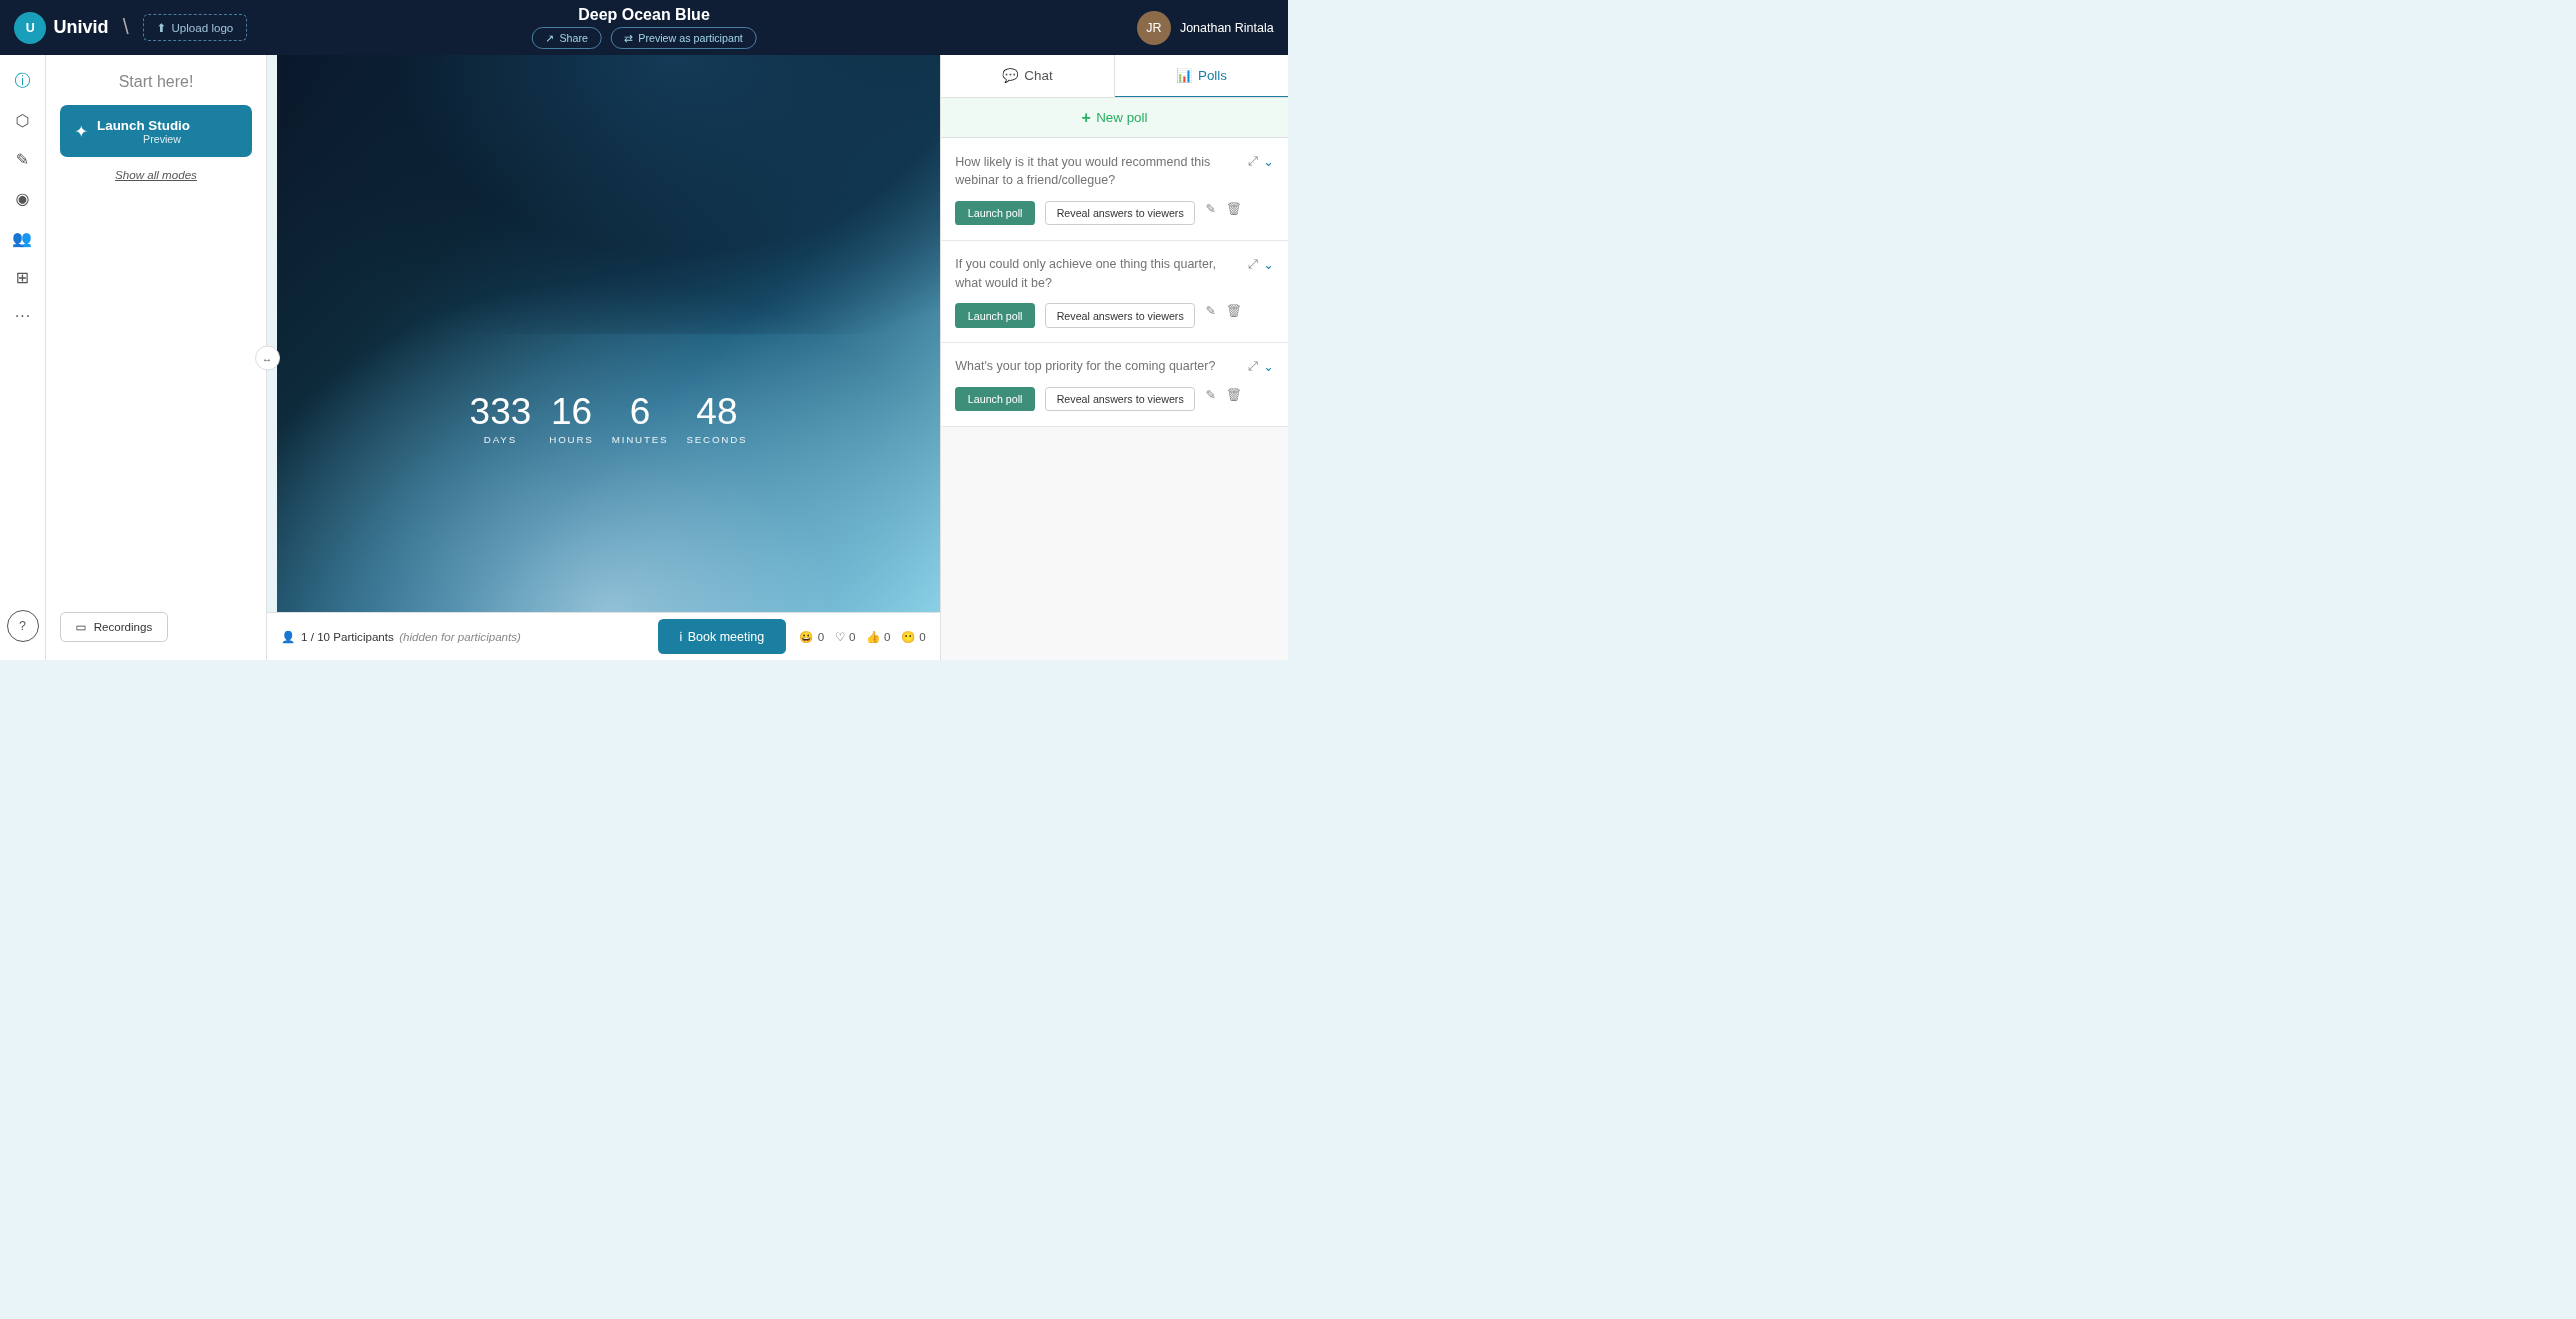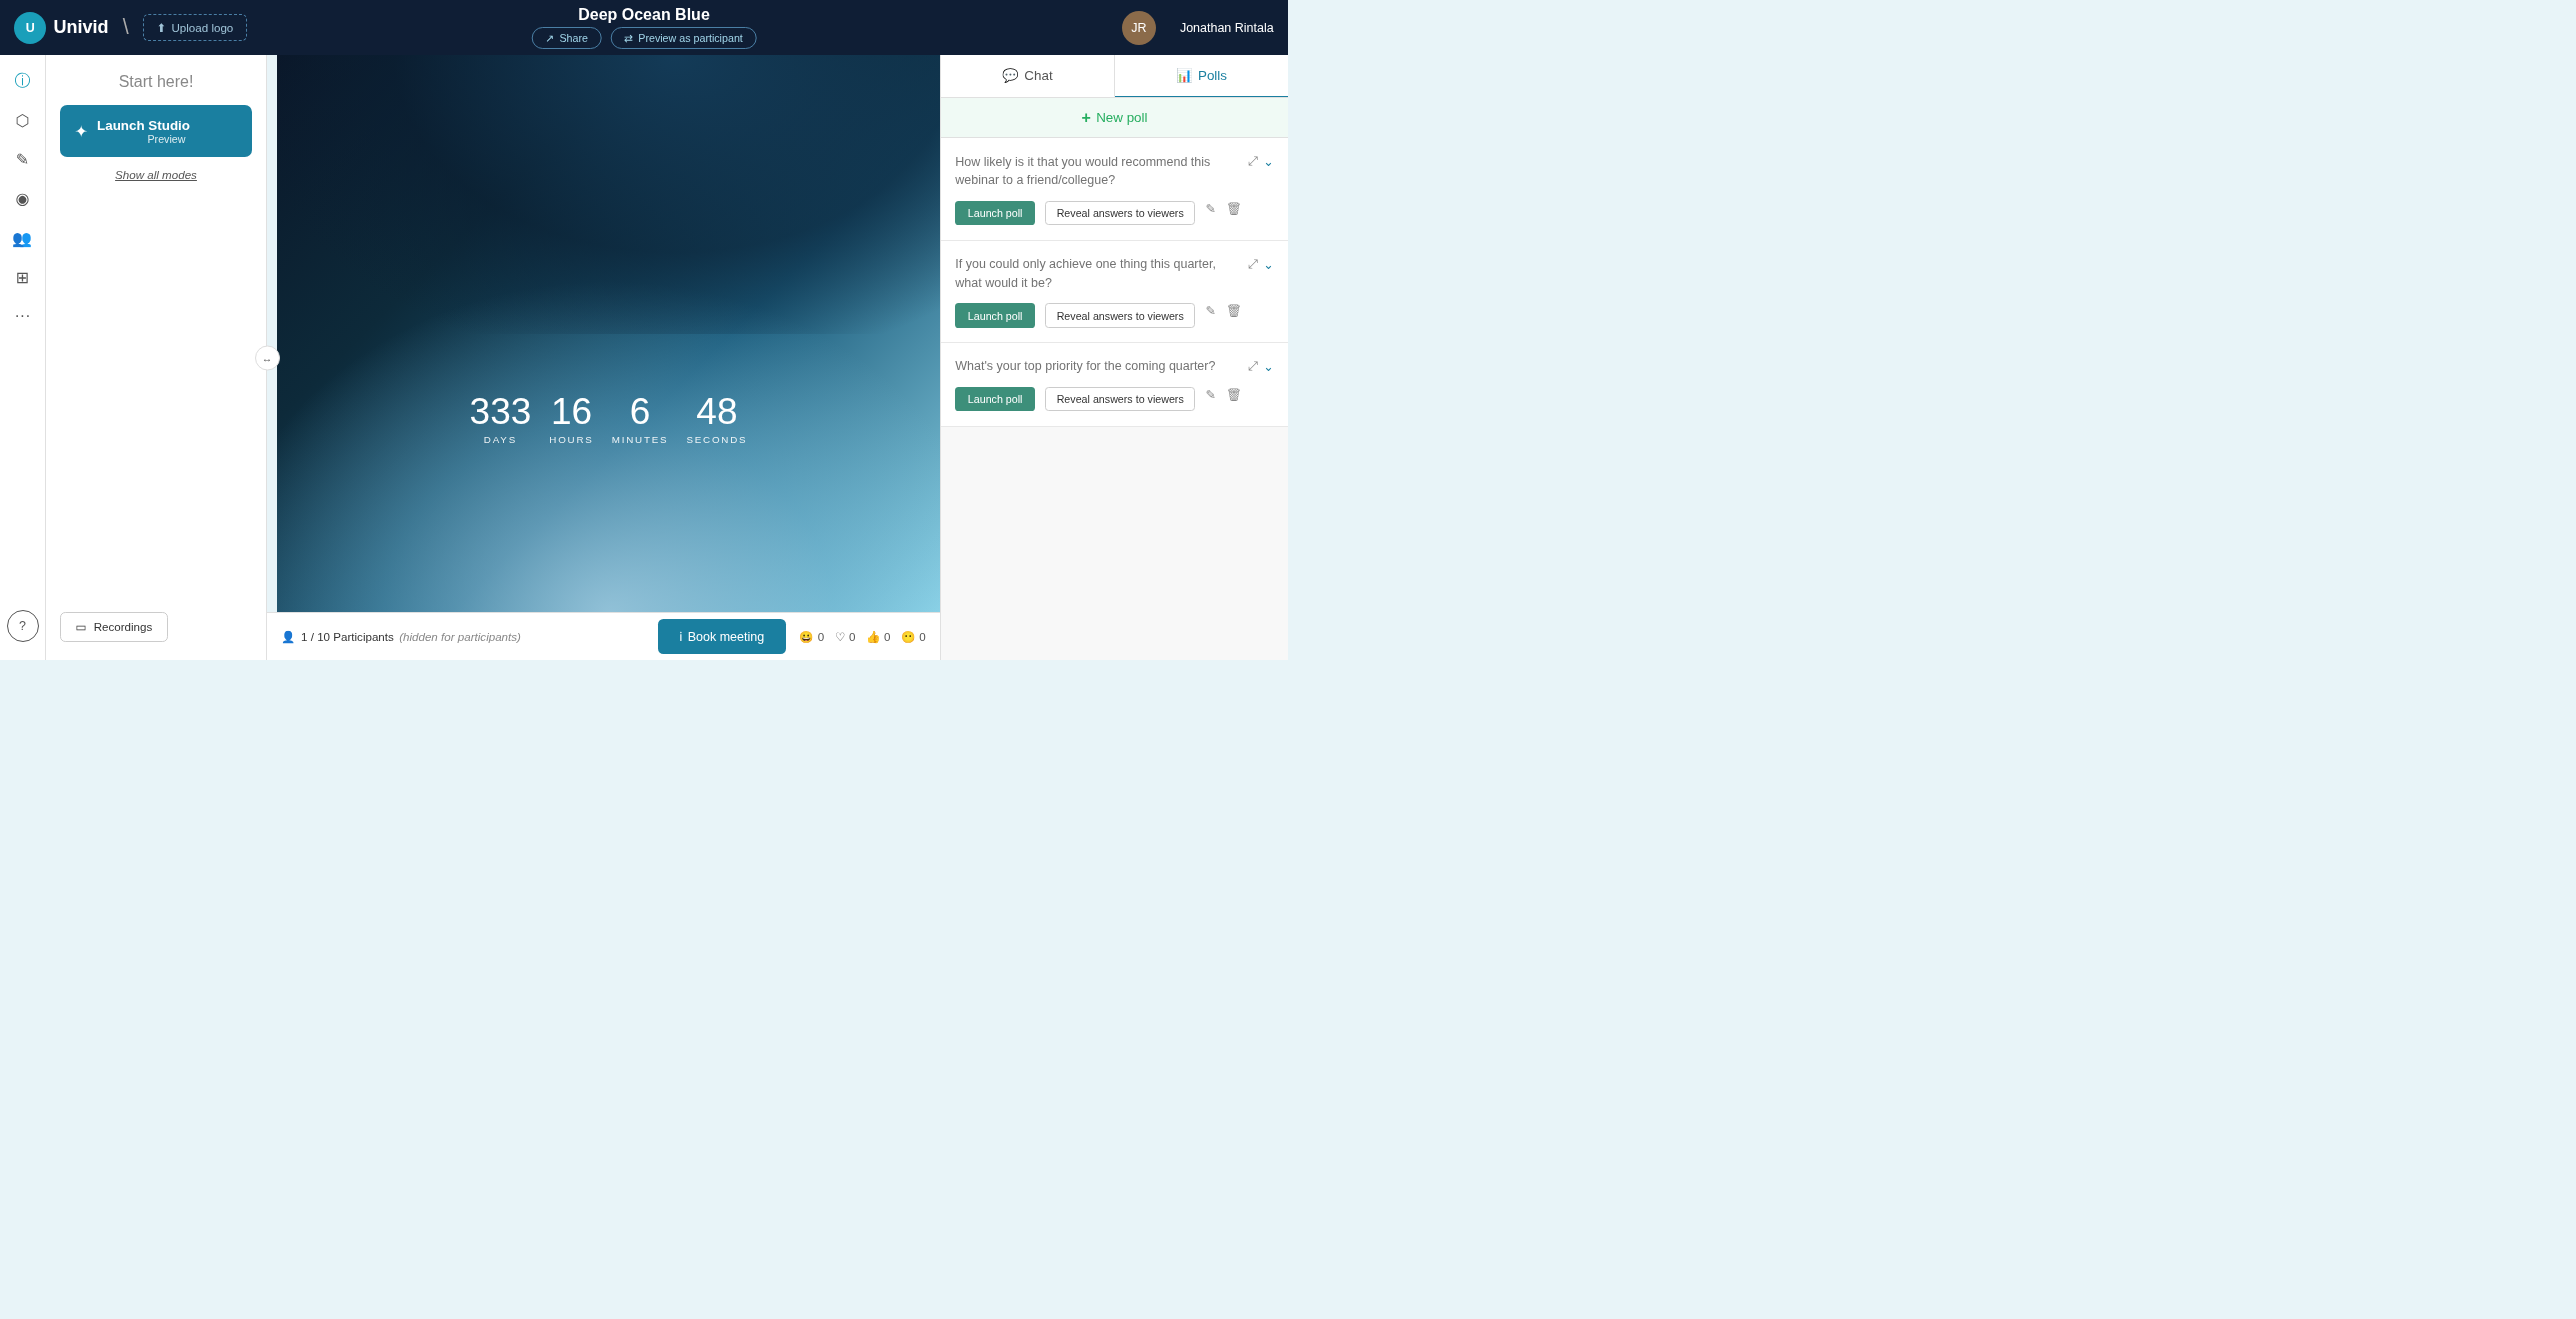--- a/index.html
+++ b/index.html
@@ -35,21 +35,21 @@
     .share-btn, .preview-btn {
       background: transparent;
       border: 0.9px solid #4a7fa5;
       color: #a0d4e8;
       padding: 3.6px 12.5px;
       border-radius: 18px;
       cursor: pointer;
       font-size: 10.7px;
       display: flex; align-items: center; gap: 5.3px;
     }
-    .header-right { display: flex; align-items: center; gap: 24px; color: white; }
+    .header-right { display: flex; align-items: center; gap: 9px; color: white; }
     .avatar { width: 34px; height: 34px; border-radius: 50%; background: #8b6b4a; overflow: hidden; display: flex; align-items: center; justify-content: center; color: white; font-size: 12.5px; }
     .user-name { color: white; font-size: 12.5px; }
 
     
     .main-container { display: flex; height: calc(660px - 55px); }
 
     
     .sidebar {
       width: 46px;
       background: white;
@@ -94,21 +94,21 @@
       padding: 12.5px 14.3px;
       cursor: pointer;
       display: flex;
       align-items: center;
       gap: 9px;
       font-size: 13.4px;
       width: 100%;
       margin-bottom: 10.7px;
     }
     .launch-btn-icon { font-size: 16px; }
-    .launch-btn-text { display: flex; flex-direction: column; align-items: center; }
+    .launch-btn-text { display: flex; flex-direction: column; align-items: flex-start; }
     .launch-btn-text .main-text { font-weight: 600; font-size: 13.4px; }
     .launch-btn-text .sub-text { font-size: 10.7px; opacity: 0.85; margin-left: 46px; }
     .show-all-modes { color: #555; font-size: 11.6px; text-align: center; text-decoration: underline; cursor: pointer; font-style: italic; }
 
     .recordings-btn {
       position: absolute;
       bottom: 18px;
       left: 14.3px;
       border: 0.9px solid #ccc;
       background: white;

